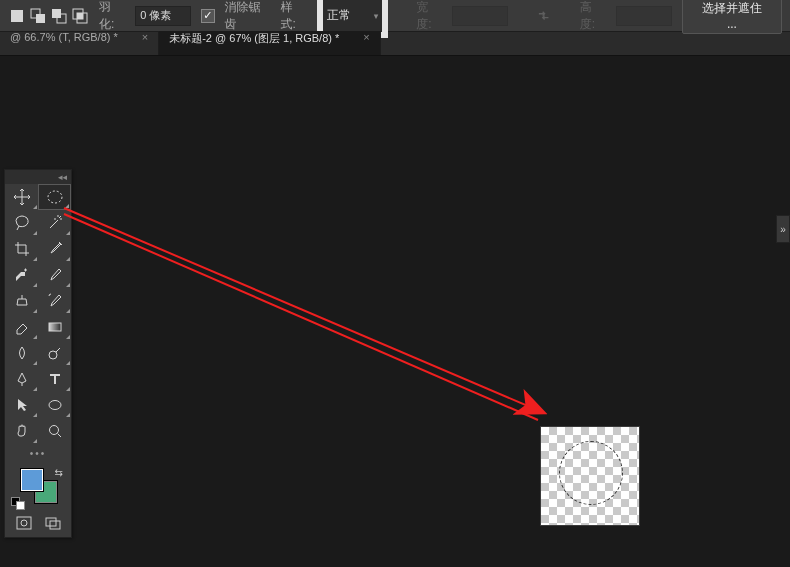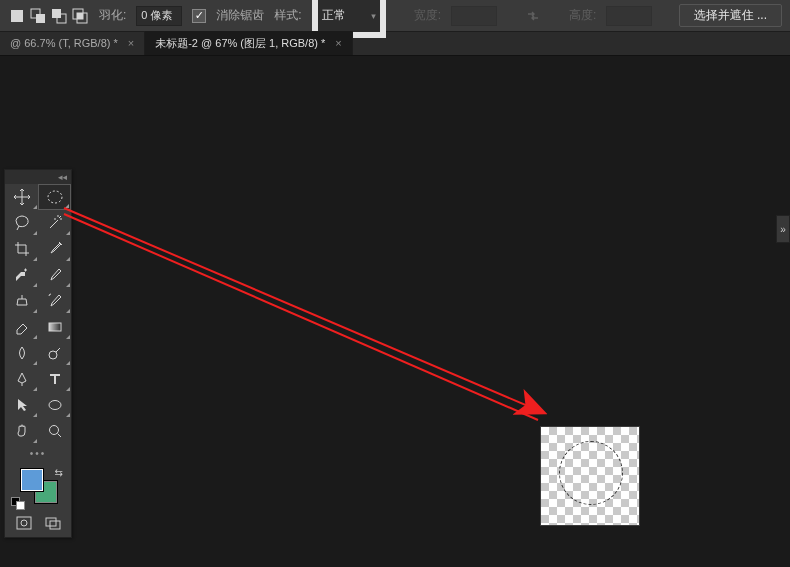--- a/index.html
+++ b/index.html
@@ -26,21 +26,21 @@
   .mode-icons { display:flex; gap:3px; align-items:center; }
   .mode-icon {
     width:18px; height:18px;
     display:flex; align-items:center; justify-content:center;
     cursor:pointer;
   }
   .mode-icon svg { width:16px; height:16px; }
 
   .label { color:#aaa; font-size:12px; }
   .num-input {
-    width:46px; height:20px;
+    width:56px; height:20px;
     background:#2c2c2c;
     border:1px solid #232323;
     color:#ddd;
     font-size:11px;
     padding:0 4px;
   }
   .checkbox {
     width:14px; height:14px;
     background:#555;
     border:1px solid #888;
@@ -78,24 +78,24 @@
   .tab-bar {
     height:24px;
     background:#2b2b2b;
     display:flex;
     align-items:flex-end;
     border-bottom:1px solid #111;
   }
   .tab {
     height:24px;
     padding:0 10px;
-    display:flex; align-items:center;
+    display:flex; 
     color:#aaa;
     font-size:11px;
-    gap:10px;
+    gap:24px;
     cursor:pointer;
     border-right:1px solid #1d1d1d;
   }
   .tab.active { background:#1a1a1a; color:#ddd; }
   .tab .x { font-size:11px; color:#888; cursor:pointer; }
 
   
   .canvas-area {
     position:absolute;
     top:56px; left:0; right:0; bottom:0;

